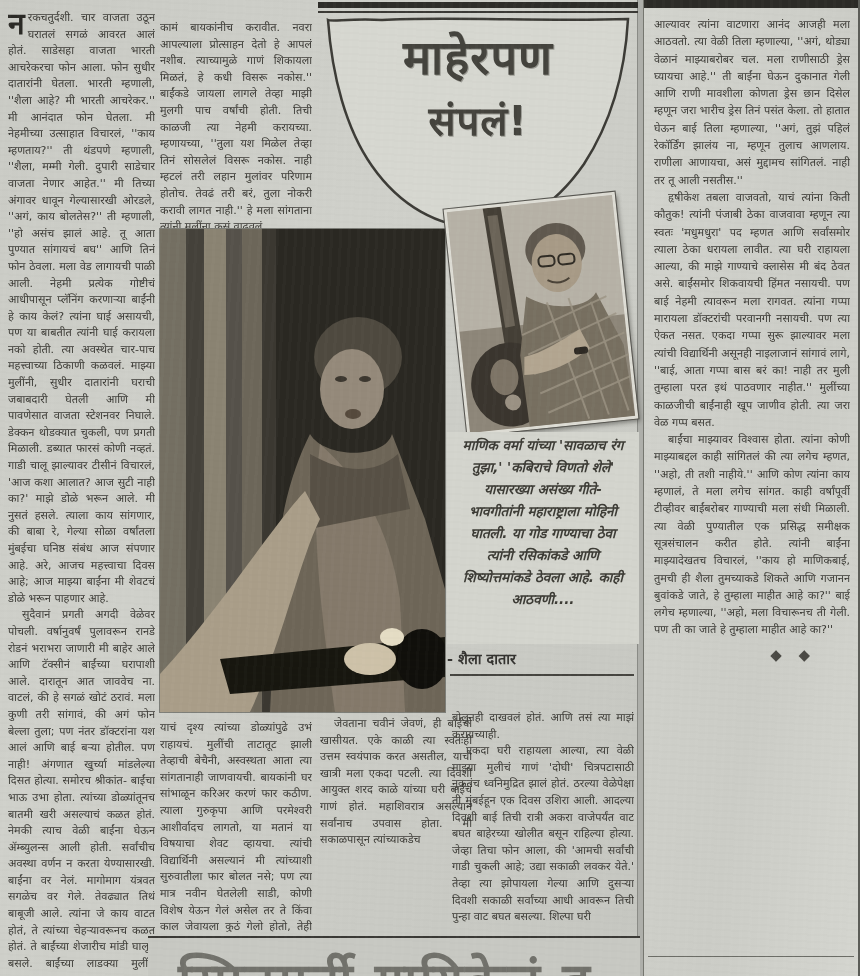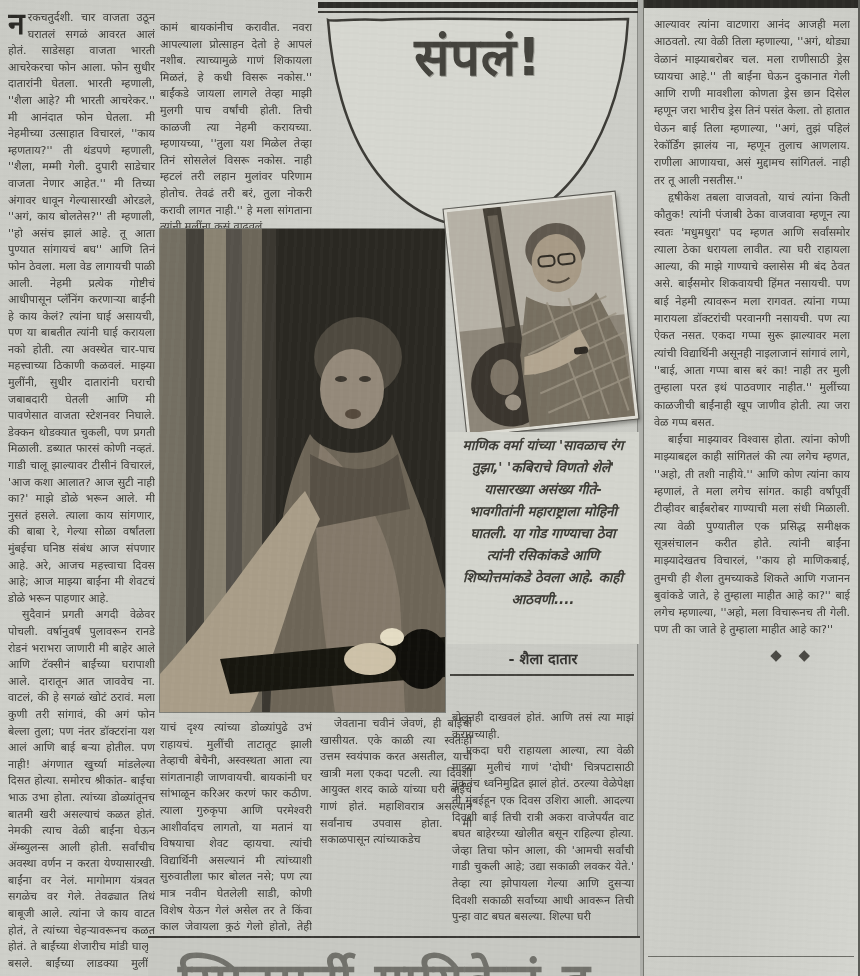--- a/index.html
+++ b/index.html
@@ -37,21 +37,21 @@
   .title-wrap { position:absolute; left:318px; top:0; width:320px; height:232px; }
   .bar-heavy { position:absolute; left:0; top:2px; width:100%; height:6px; background:#2e2d29; }
   .bar-thin  { position:absolute; left:0; top:11px; width:100%; height:2px; background:#3a3935; }
   .title-bowl { position:absolute; left:4px; top:14px; width:312px; height:218px; }
   .title-text {
     position:absolute; left:0; top:26px; width:100%;
     text-align:center; font-weight:bold; color:#44433d;
     text-shadow:1px 1px 0 #9a9a93;
   }
   .title-line1 { font-size:47px; line-height:64px; letter-spacing:1px; }
-  .title-line2 { font-size:52px; line-height:62px; letter-spacing:1px; }
+  .title-line2 { font-size:40px; line-height:62px; letter-spacing:1px; }
   
   .photo-main {
     position:absolute; left:159px; top:228px; width:287px; height:485px;
     border:1px solid #7d7e78; background:#22211e;
   }
   .photo-inset {
     position:absolute; left:455px; top:200px; width:172px; height:228px;
     transform:rotate(-6deg);
     border:3px solid #dddcd4; outline:1px solid #55544f;
     box-shadow:2px 3px 4px rgba(40,40,35,.45);
@@ -60,21 +60,21 @@
   
   .caption-block {
     position:absolute; left:447px; top:432px; width:192px; height:212px;
     background:#d3d4cd;
     font-weight:bold; font-style:italic; text-align:center;
     font-size:13.5px; line-height:22px; color:#3c3b35; overflow:hidden;
     padding:2px 11px;
   }
   .byline {
     position:absolute; left:447px; top:648px; width:192px;
-    text-align:center; font-weight:bold; font-size:14.5px; color:#343330;
+    text-align:left; font-weight:bold; font-size:14.5px; color:#343330;
   }
   .byline-rule {
     position:absolute; left:450px; top:674px; width:184px; height:2px;
     background:#45443f;
   }
   
   .banner-bottom {
     position:absolute; left:148px; top:936px; width:492px; height:40px;
     border-top:2px solid #3a3935; overflow:hidden; background:#c7c8c2;
   }
@@ -125,20 +125,21 @@
 
   <div class="title-wrap">
     <div class="bar-heavy"></div>
     <div class="bar-thin"></div>
     <svg class="title-bowl" viewBox="0 0 312 218">
       <path d="M6,6 C10,8 30,4 60,6 C120,2 220,8 306,5
                C303,60 288,110 262,150 C230,196 196,212 158,214
                C116,213 78,192 50,152 C24,115 10,62 6,6 Z" fill="#d6d7d0" stroke="#3c3b36" stroke-width="2.5"></path>
     </svg>
     <div class="title-text">
+      <div class="title-line1">माहेरपण</div>
       <div class="title-line2">संपलं!</div>
     </div>
   </div>
 
   <div class="photo-main">
     <svg width="285" height="483" viewBox="0 0 285 483">
       <rect width="285" height="483" fill="#26251f"></rect>
 
       <rect x="0" y="0" width="26" height="483" fill="#746f62"></rect>
       <rect x="26" y="0" width="18" height="483" fill="#44413a"></rect>

